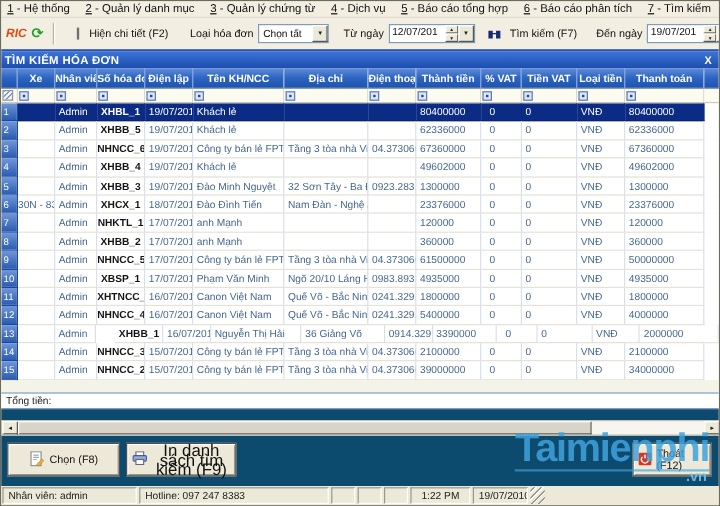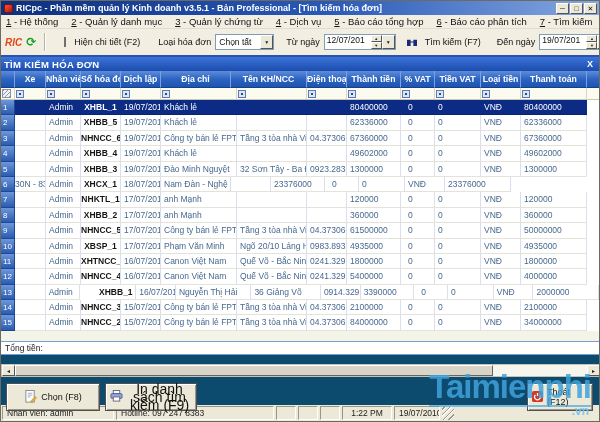--- a/index.html
+++ b/index.html
@@ -101,29 +101,20 @@
     line-height:12px;padding:0 4px;white-space:nowrap;overflow:hidden;}
   .scell.net{color:#2020cc;}
   .grip{width:12px;border:none;background:
     repeating-linear-gradient(135deg,transparent 0 2px,#9a978a 2px 3px,#fff 3px 4px);}
 </style>
 </head>
 <body>
 
 <div class="app">
 
-  <div class="titlebar">
-    <div class="appicon"></div>
-    <div class="apptitle">RICpc - Phần mềm quản lý Kinh doanh v3.5.1 - Bản Professional - [Tìm kiếm hóa đơn]</div>
-    <div class="winbtns">
-      <div class="winbtn">─</div>
-      <div class="winbtn">□</div>
-      <div class="winbtn">✕</div>
-    </div>
-  </div>
 
   <div class="menubar" id="menubar">
       <div class="menuitem">1 - Hệ thống</div>
       <div class="menuitem">2 - Quản lý danh mục</div>
       <div class="menuitem">3 - Quản lý chứng từ</div>
       <div class="menuitem">4 - Dịch vụ</div>
       <div class="menuitem">5 - Báo cáo tổng hợp</div>
       <div class="menuitem">6 - Báo cáo phân tích</div>
       <div class="menuitem">7 - Tìm kiếm</div>
     </div>
@@ -168,23 +159,23 @@
   <div class="panel">
     <div class="paneltitle">
       <span class="pt">TÌM KIẾM HÓA ĐƠN</span>
       <span class="px">X</span>
     </div>
     <div class="thead" id="thead">
         <div class="hcell" style="width: 14px;"></div>
         <div class="hcell" style="width: 31px;">Xe</div>
         <div class="hcell" style="width: 35px;">Nhân viên</div>
         <div class="hcell" style="width: 40px;">Số hóa đơn</div>
-        <div class="hcell" style="width: 40px;">Dịch lập</div>
+        <div class="hcell" style="width: 40px;">Điện lập</div>
+        <div class="hcell" style="width: 76px;">Tên KH/NCC</div>
         <div class="hcell" style="width: 70px;">Địa chỉ</div>
-        <div class="hcell" style="width: 76px;">Tên KH/NCC</div>
         <div class="hcell" style="width: 40px;">Điện thoại</div>
         <div class="hcell" style="width: 54px;">Thành tiền</div>
         <div class="hcell" style="width: 34px;">% VAT</div>
         <div class="hcell" style="width: 46px;">Tiền VAT</div>
         <div class="hcell" style="width: 40px;">Loại tiền</div>
         <div class="hcell" style="width: 66px;">Thanh toán</div>
         <div class="hcell hfill"></div>
       </div>
     <div class="filterrow" id="filterrow">
         <div class="fcell" style="width: 14px;">
@@ -303,20 +294,21 @@
           <div class="td c10" style="width: 46px;">0</div>
           <div class="td c11" style="width: 40px;">VNĐ</div>
           <div class="td c12" style="width: 66px;">1300000</div>
         </div>
         <div class="tr">
           <div class="td c0" style="width: 14px;">6</div>
           <div class="td c1" style="width: 31px;">30N - 83</div>
           <div class="td c2" style="width: 35px;">Admin</div>
           <div class="td c3" style="width: 40px;">XHCX_1</div>
           <div class="td c4" style="width: 40px;">18/07/2010</div>
+          <div class="td c5" style="width: 76px;">Đào Đình Tiến</div>
           <div class="td c6" style="width: 70px;">Nam Đàn - Nghệ An</div>
           <div class="td c7" style="width: 40px;"></div>
           <div class="td c8" style="width: 54px;">23376000</div>
           <div class="td c9" style="width: 34px;">0</div>
           <div class="td c10" style="width: 46px;">0</div>
           <div class="td c11" style="width: 40px;">VNĐ</div>
           <div class="td c12" style="width: 66px;">23376000</div>
         </div>
         <div class="tr">
           <div class="td c0" style="width: 14px;">7</div>
@@ -440,21 +432,21 @@
         </div>
         <div class="tr">
           <div class="td c0" style="width: 14px;">15</div>
           <div class="td c1" style="width: 31px;"></div>
           <div class="td c2" style="width: 35px;">Admin</div>
           <div class="td c3" style="width: 40px;">NHNCC_2</div>
           <div class="td c4" style="width: 40px;">15/07/2010</div>
           <div class="td c5" style="width: 76px;">Công ty bán lẻ FPT</div>
           <div class="td c6" style="width: 70px;">Tầng 3 tòa nhà Vigla</div>
           <div class="td c7" style="width: 40px;">04.37306666</div>
-          <div class="td c8" style="width: 54px;">84000000</div>
+          <div class="td c8" style="width: 54px;">39000000</div>
           <div class="td c9" style="width: 34px;">0</div>
           <div class="td c10" style="width: 46px;">0</div>
           <div class="td c11" style="width: 40px;">VNĐ</div>
           <div class="td c12" style="width: 66px;">34000000</div>
         </div>
       </div>
     <div class="gridempty"></div>
     <div class="totalrow">Tổng tiền:</div>
   </div>
 

